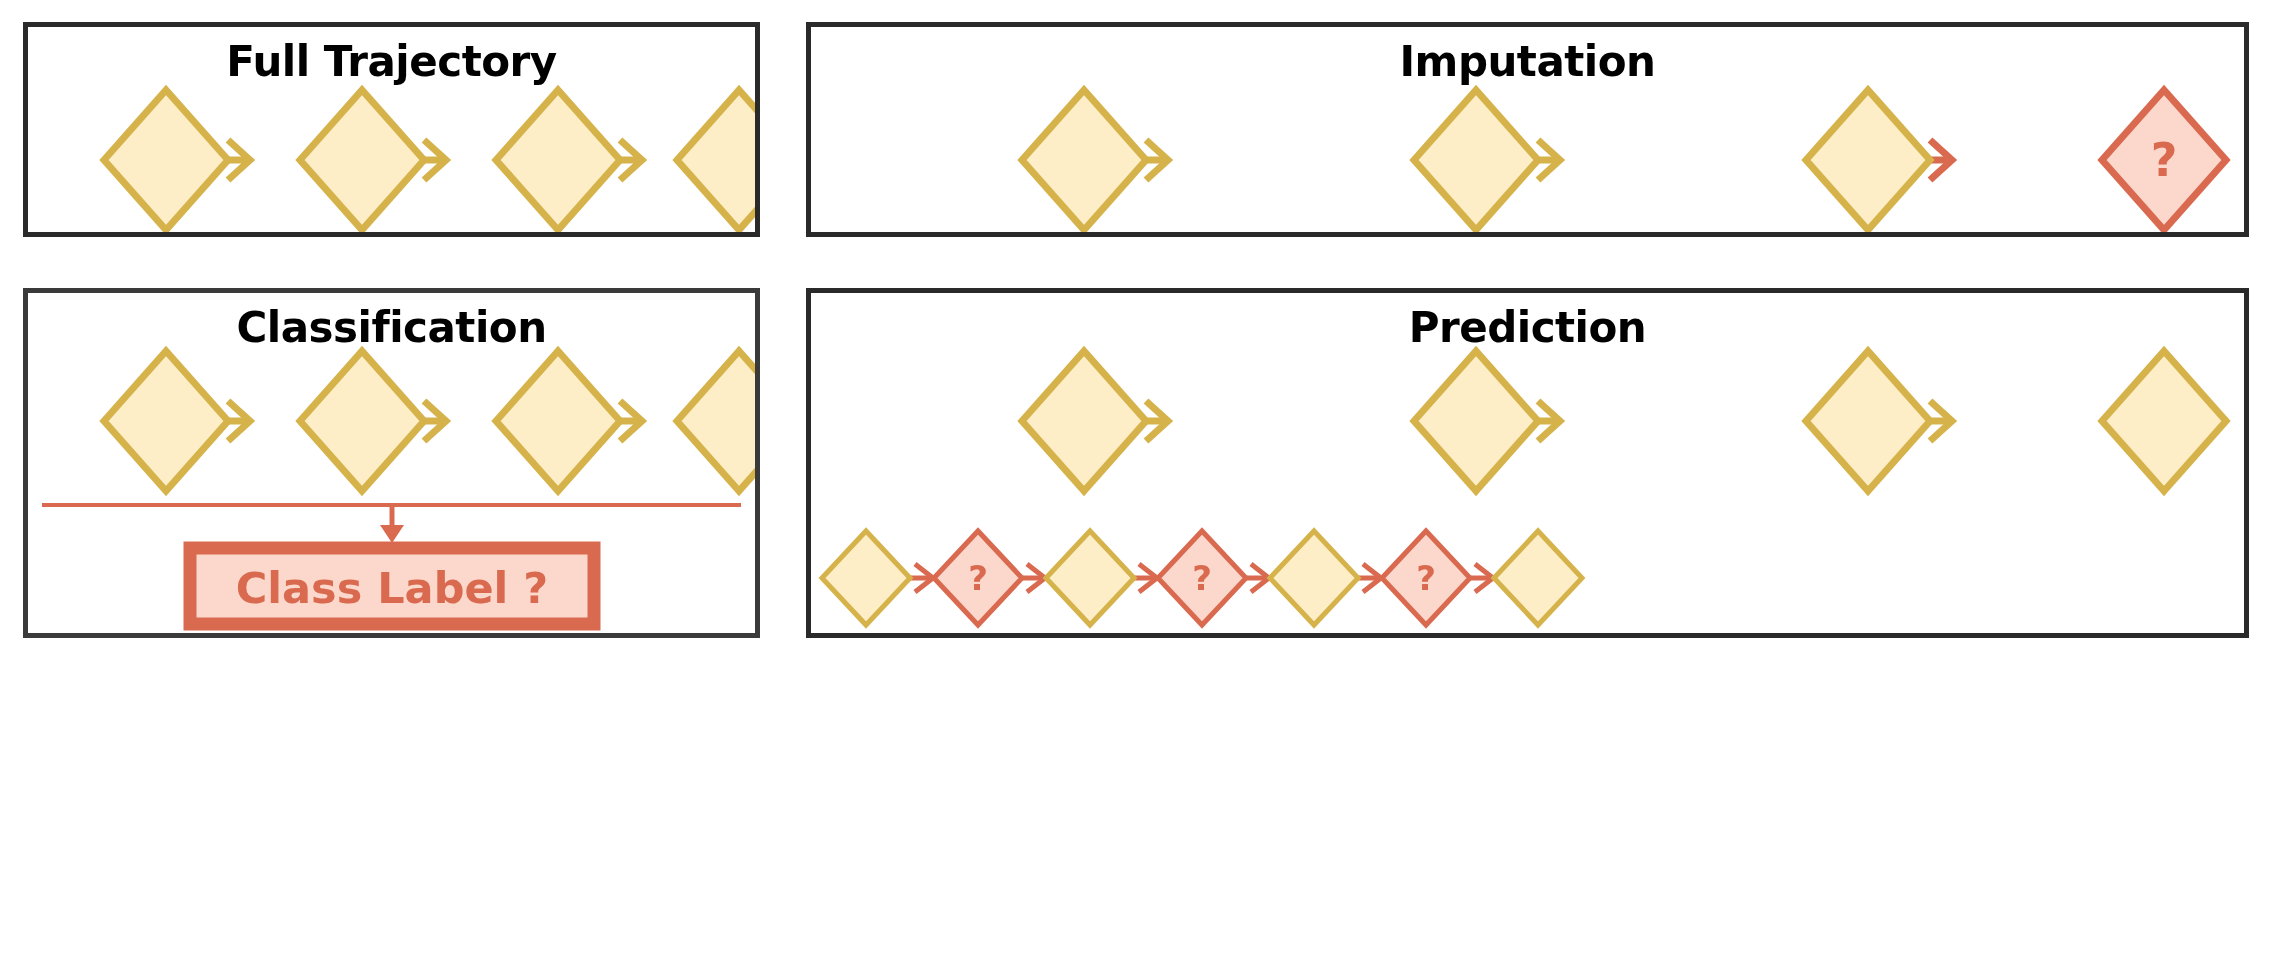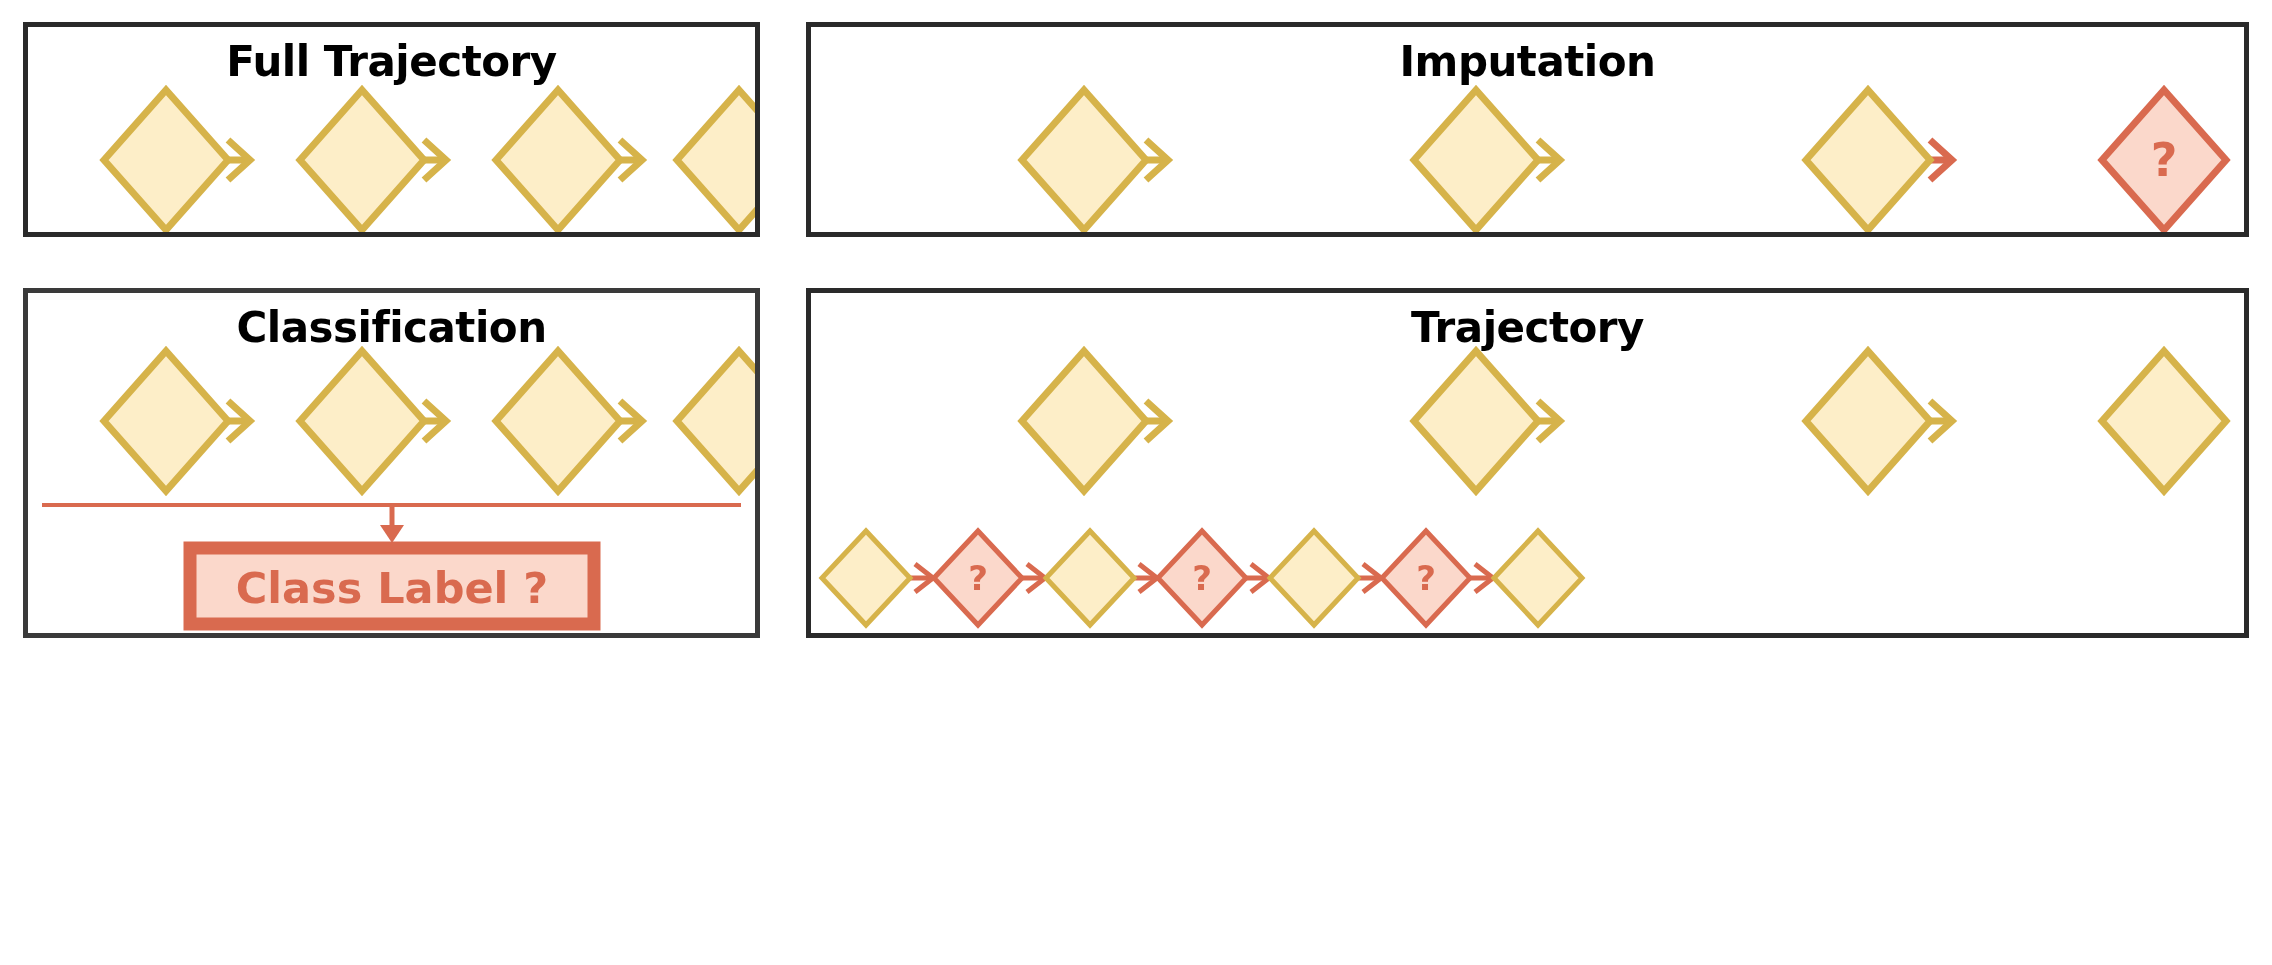--- a/index.html
+++ b/index.html
@@ -146,21 +146,21 @@
 
       <g>
         <rect x="162" y="255" width="404" height="76" fill="#fbd8cb" stroke="#d96a4f" stroke-width="13"></rect>
         <text x="364" y="295" fill="#d96a4f" font-family="DejaVu Sans, sans-serif" font-size="43" font-weight="bold" text-anchor="middle" dominant-baseline="central">Class Label ?</text>
       </g>
     </svg>
   </div>
 
   <div class="panel" style="left:806px; top:288px; width:1443px; height:350px; border:5px solid #2a2a2a;">
     <div class="panel-title" style="top:10px; font-size:42px;">
-      <span class="panel-title-text">Trajectory</span>
+      <span class="panel-title-text">Prediction</span>
     </div>
     <svg class="panel-canvas" viewBox="0 0 1433 340" preserveAspectRatio="none">
 
       <g>
         <g>
           <line x1="272" y1="128" x2="354" y2="128" stroke="#d6b34a" stroke-width="7"></line>
           <polyline points="335,108 357,128 335,148" fill="none" stroke="#d6b34a" stroke-width="7" stroke-linejoin="miter"></polyline>
         </g>
         <g>
           <line x1="664" y1="128" x2="746" y2="128" stroke="#d6b34a" stroke-width="7"></line>

